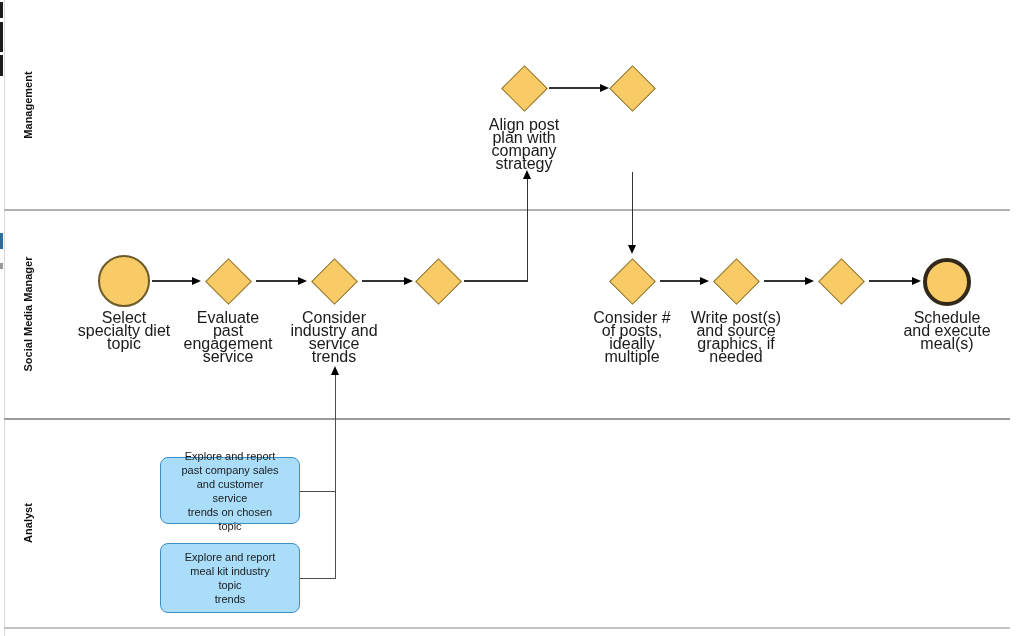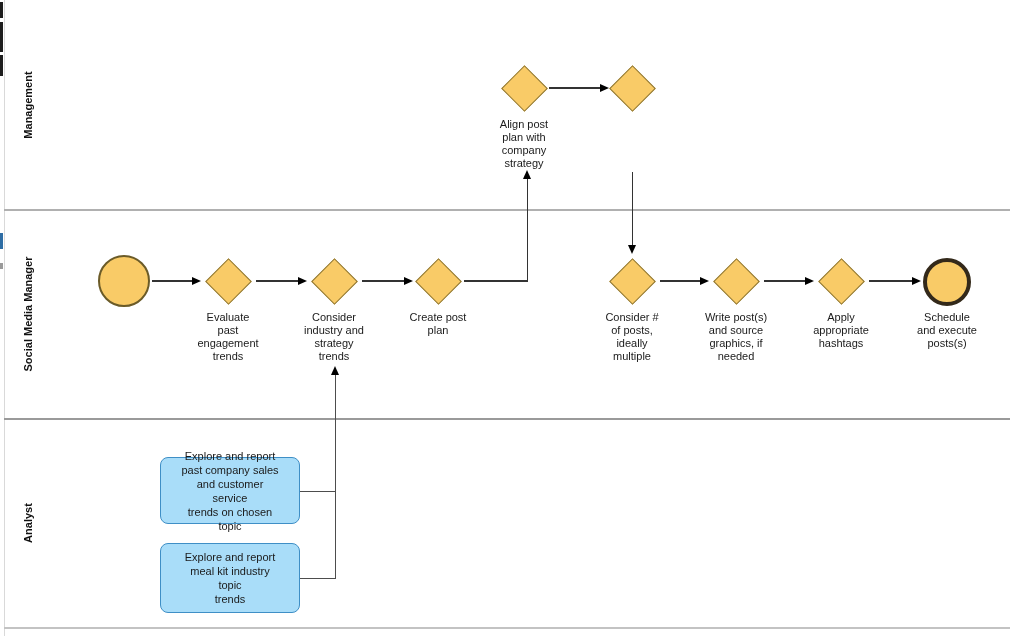--- a/index.html
+++ b/index.html
@@ -64,21 +64,21 @@
     line-height: 14px;
     white-space: pre-line;
     padding: 19px;
   }
 
   
   .node-label {
     position: absolute;
     width: 124px;
     text-align: center;
-    font-size: 11px;
+    font-size: 16px;
     line-height: 13px;
     white-space: pre-line;
     color: #1a1a1a;
   }
 
   
   .hline { position: absolute; height: 1.6px; background: var(--c-flow-line, #333333); }
   .vline { position: absolute; width: 1.6px; background: var(--c-flow-line, #333333); }
   .hline.elbow, .vline.elbow { background: var(--c-elbow-line, #4d4d4d); }
   .ah-right {
@@ -135,58 +135,56 @@
   <div class="ah-right" style="left:600px; top:83.5px;"></div>
 
   <div class="hline" style="left:464px; top:280.2px; width:64px;"></div>
   <div class="vline" style="left:526.5px; top:179px; height:102.8px;"></div>
   <div class="ah-up" style="left:522.8px; top:170px;"></div>
 
   <div class="vline" style="left:631.5px; top:172px; height:74px;"></div>
   <div class="ah-down" style="left:627.8px; top:245px;"></div>
 
   <div class="start-circle" style="left:98px; top:255px;"></div>
+  <div class="node-label" style="left:62px; top:311px;">Select
+specialty diet
+topic</div>
 
   <div class="diamond" style="left:211.5px; top:264.5px;"></div>
   <div class="node-label" style="left:166px; top:311px;">Evaluate
 past
 engagement
-trends</div>
+service</div>
 
   <div class="diamond" style="left:317.5px; top:264.5px;"></div>
   <div class="node-label" style="left:272px; top:311px;">Consider
 industry and
-strategy
+service
 trends</div>
 
   <div class="diamond" style="left:421.5px; top:264.5px;"></div>
-  <div class="node-label" style="left:376px; top:311px;">Create post
-plan</div>
 
   <div class="diamond" style="left:615.5px; top:264.5px;"></div>
   <div class="node-label" style="left:570px; top:311px;">Consider #
 of posts,
 ideally
 multiple</div>
 
   <div class="diamond" style="left:719.5px; top:264.5px;"></div>
   <div class="node-label" style="left:674px; top:311px;">Write post(s)
 and source
 graphics, if
 needed</div>
 
   <div class="diamond" style="left:824.5px; top:264.5px;"></div>
-  <div class="node-label" style="left:779px; top:311px;">Apply
-appropriate
-hashtags</div>
 
   <div class="end-circle" style="left:923px; top:258px;"></div>
   <div class="node-label" style="left:885px; top:311px;">Schedule
 and execute
-posts(s)</div>
+meal(s)</div>
 
   <div class="hline" style="left:152px; top:280.2px; width:41px;"></div>
   <div class="ah-right" style="left:192px; top:276.5px;"></div>
 
   <div class="hline" style="left:256px; top:280.2px; width:43px;"></div>
   <div class="ah-right" style="left:298px; top:276.5px;"></div>
 
   <div class="hline" style="left:362px; top:280.2px; width:43px;"></div>
   <div class="ah-right" style="left:404px; top:276.5px;"></div>
 

